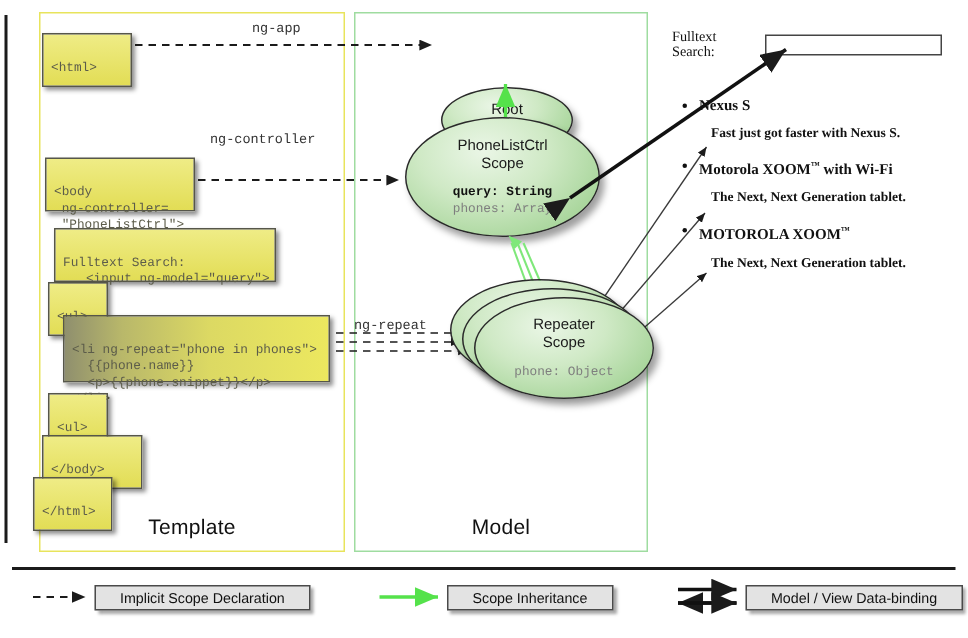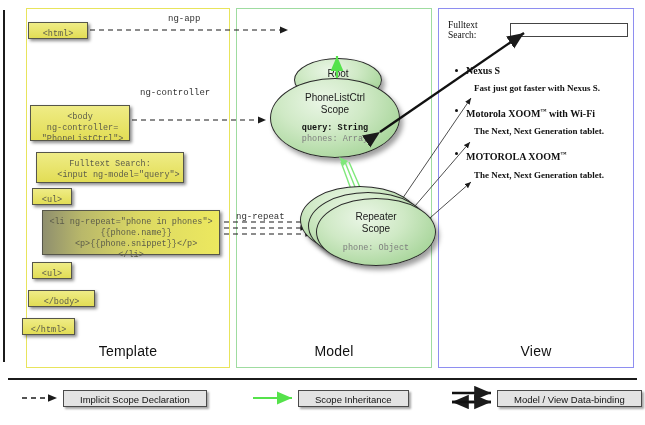--- a/index.html
+++ b/index.html
@@ -26,25 +26,24 @@
   
   .left-rule{position:absolute;left:3px;top:10px;width:2px;height:352px;background:#1b1b1b;}
 
   
   .cbox{
     position:absolute;box-sizing:border-box;
     border:1.5px solid #56564a;
     font-family:"Liberation Mono", monospace;
     font-size:8.5px;line-height:11px;
     color:#5c5c4a;
-    padding:6px 5px;
+    padding:17px 5px;
     box-shadow:2px 2px 3px rgba(0,0,0,.45);
     white-space:pre;
     background:#e9e66f;
-    text-align:center;
   }
   .cbox.flat{background:linear-gradient(to bottom,#efec86,#e2dd55);}
   .cbox.grad-h{background:linear-gradient(to right,#8f8f6e 0%,#b9b86a 22%,#dcd963 55%,#ece85f 100%);}
 
   #b-html   {left:28px;top:22px;width:60px;height:17px;}
   #b-body   {left:30px;top:105px;width:100px;height:36px;}
   #b-search {left:36px;top:152px;width:148px;height:31px;}
   #b-ul1    {left:32px;top:188px;width:40px;height:17px;}
   #b-li     {left:42px;top:210px;width:178px;height:45px;}
   #b-ul2    {left:32px;top:262px;width:40px;height:17px;}
@@ -163,23 +162,20 @@
   <div class="scope" id="s-rep1">
     <div class="sname">
         <div>Repeater</div>
         <div>Scope</div>
       </div>
     <div class="sprops">
       <div class="grey">phone: Object</div>
     </div>
   </div>
 
-  <div class="panel panel-view">
-    <div class="panel-title">View</div>
-  </div>
 
   <div class="view-content">
     <div class="vsearch">
       <span>Fulltext Search:</span>
       <input class="vinput" type="text" placeholder="" style="">
     </div>
     <ul class="vlist">
       <li>
         <div class="vname">Nexus S</div>
         <div class="vsnip">Fast just got faster with Nexus S.</div>

